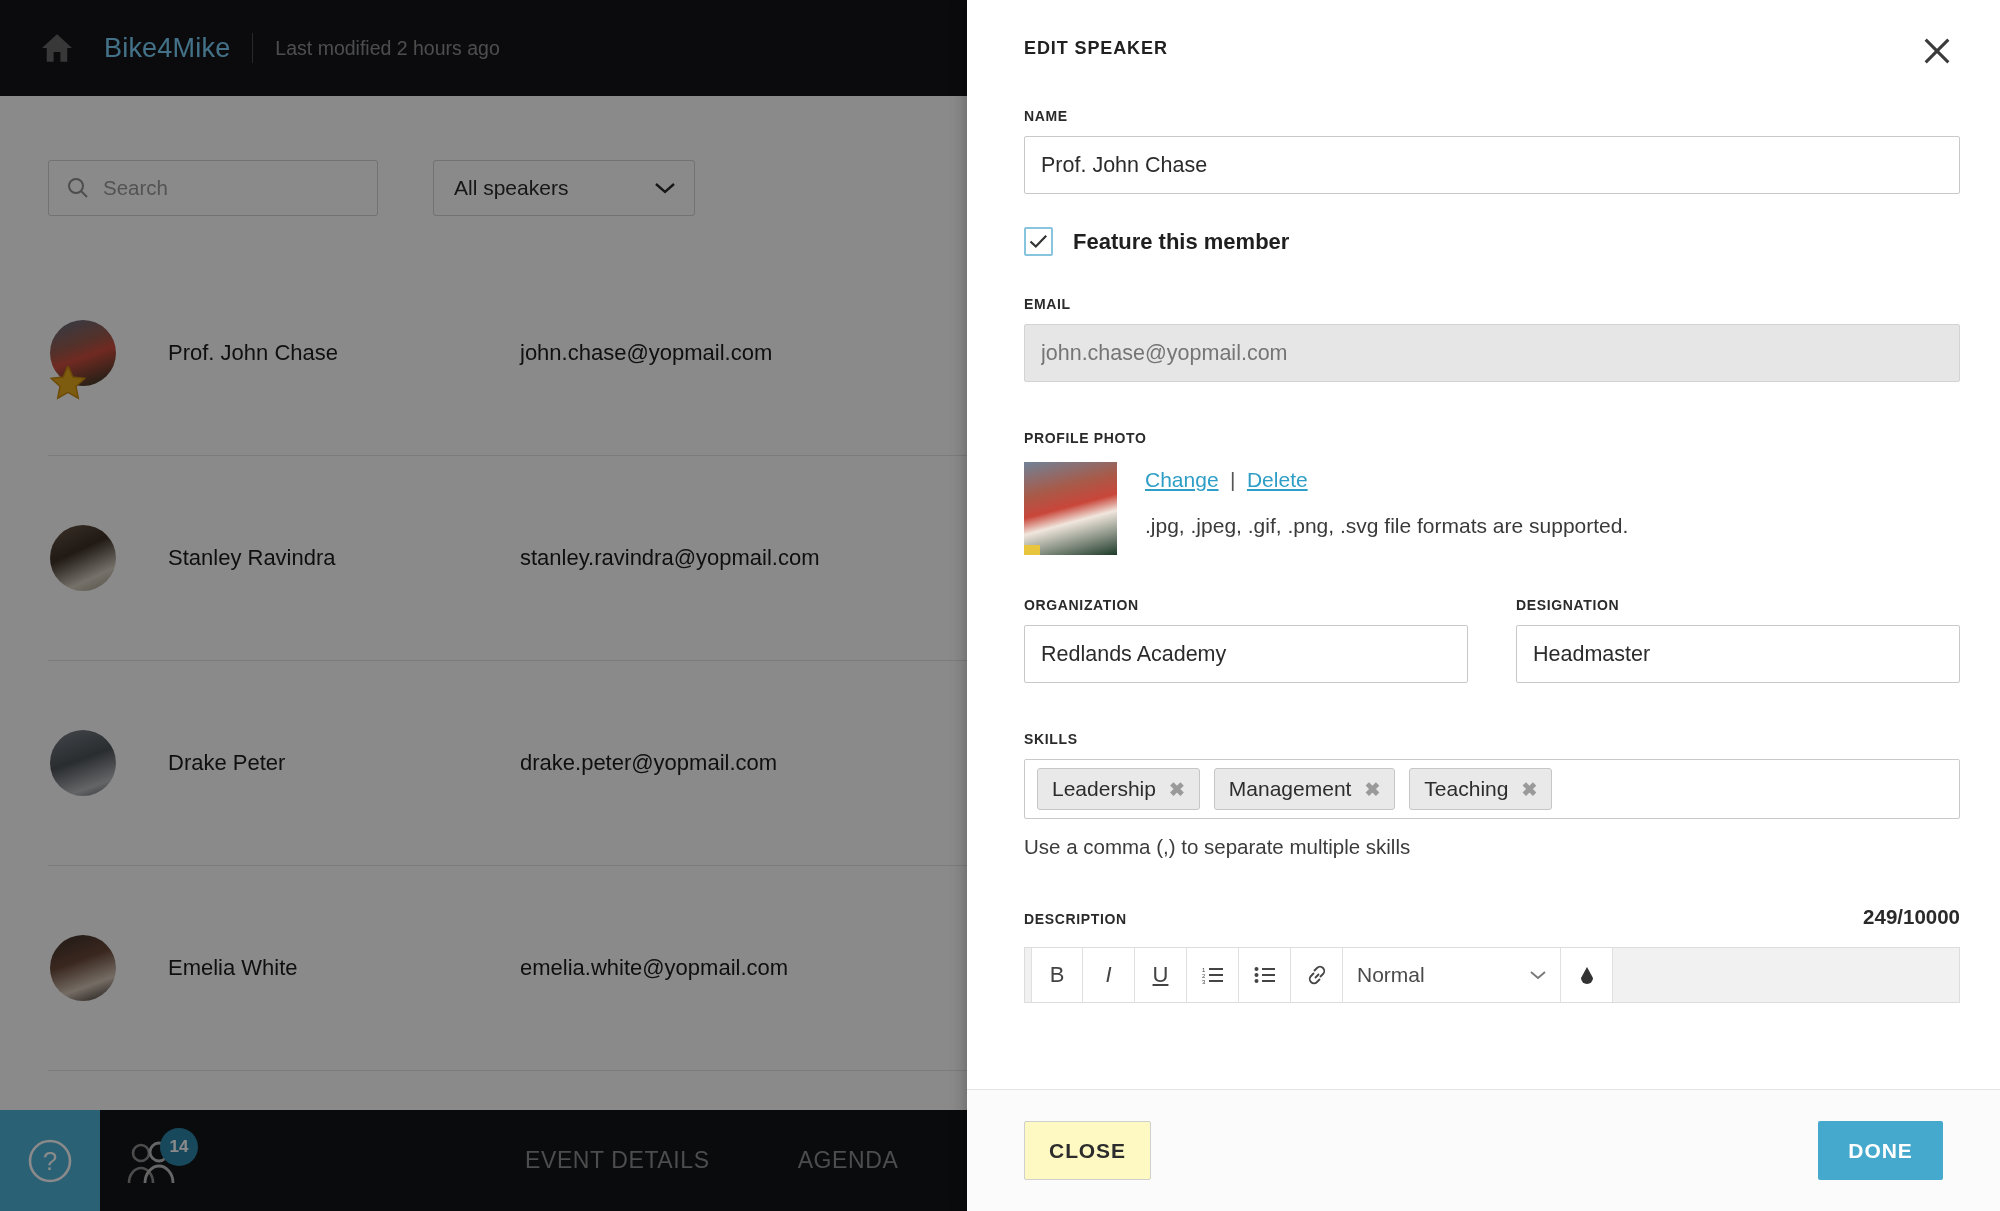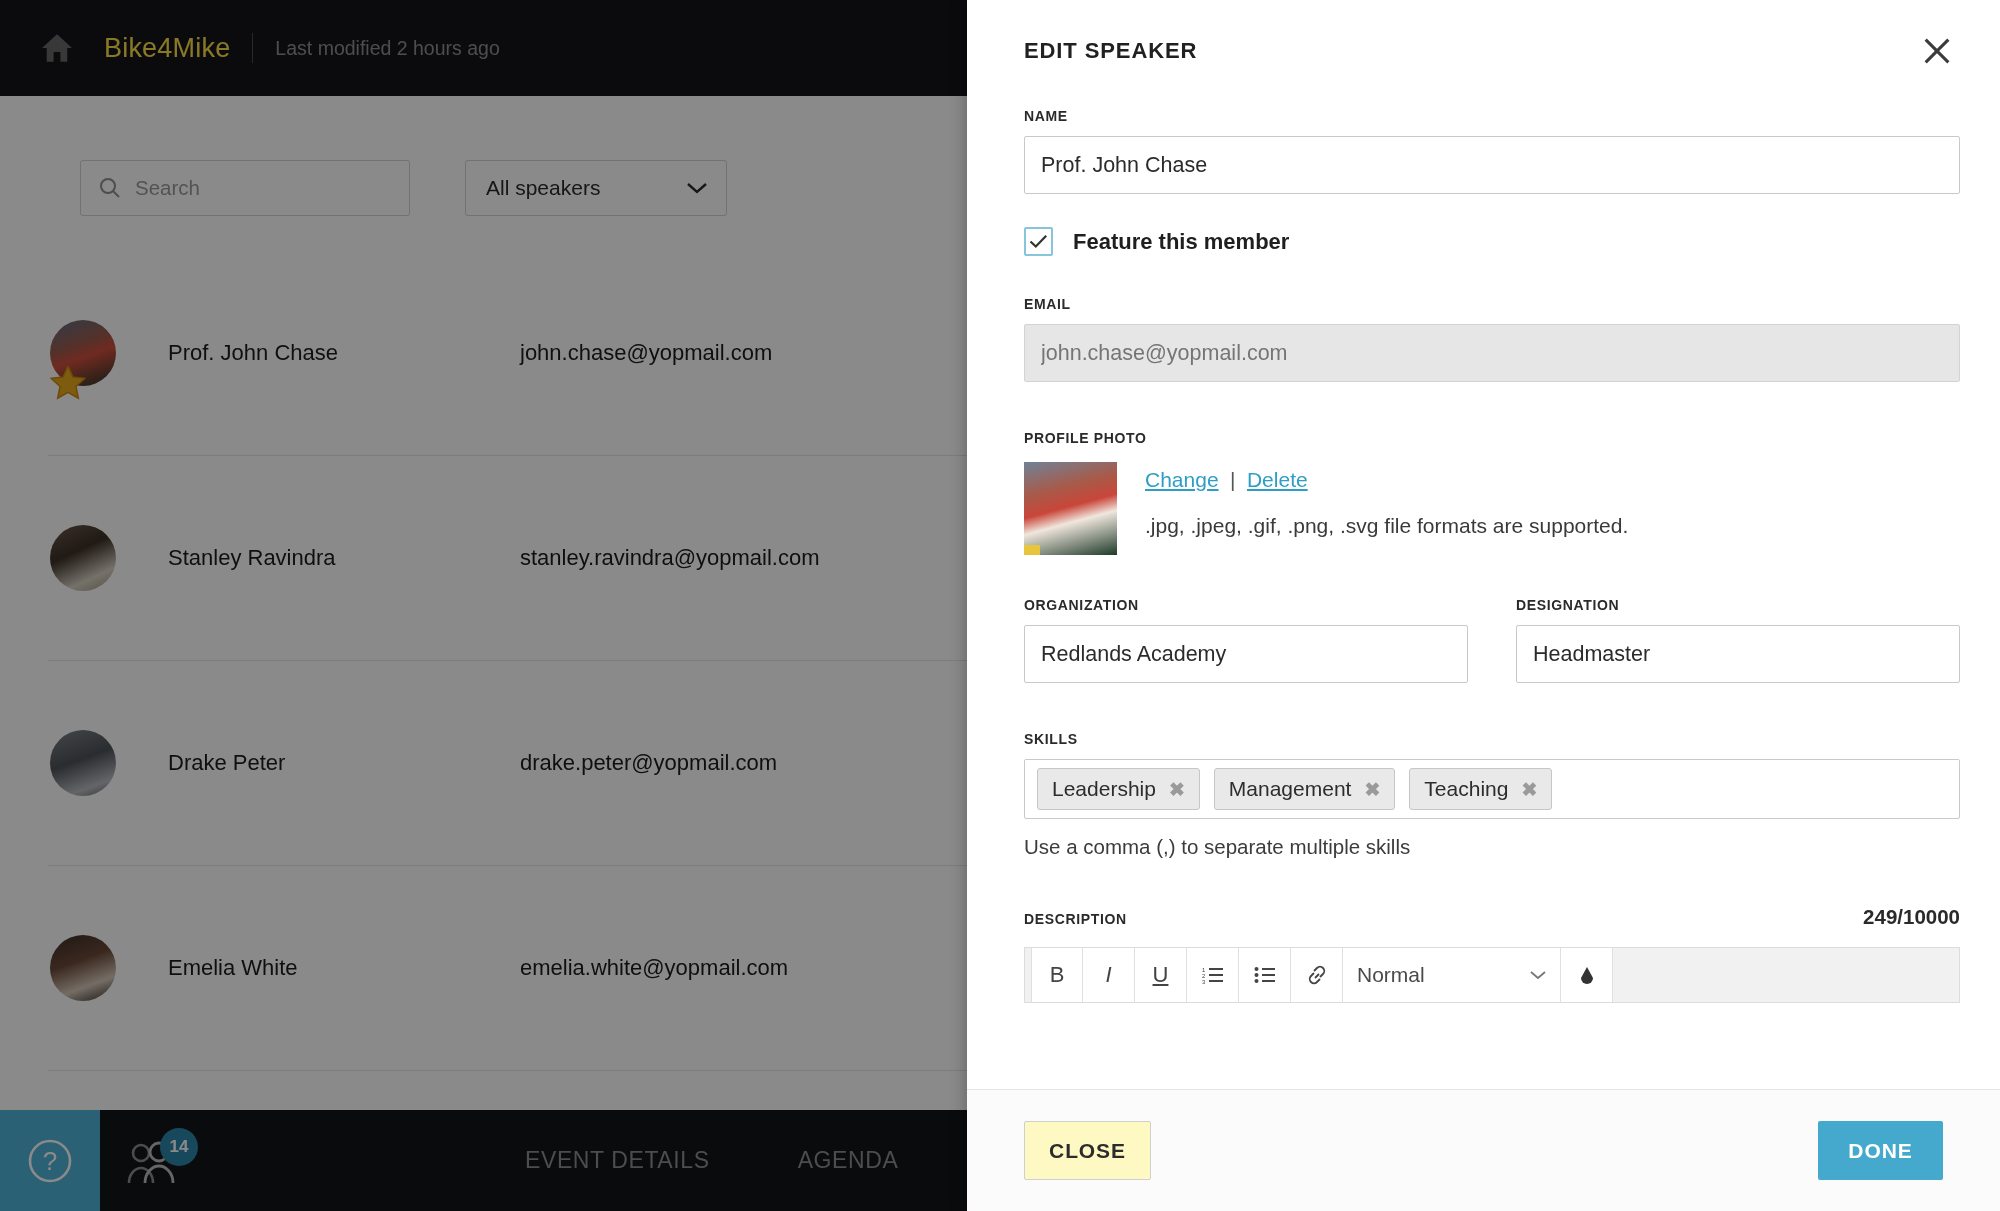--- a/index.html
+++ b/index.html
@@ -16,40 +16,39 @@
     position: absolute; inset: 0;
     background: #ffffff;
   }
   .bg-header {
     position: absolute; top: 0; left: 0; width: 2000px; height: 96px;
     background: #15161a;
     display: flex; align-items: center; padding-left: 40px;
   }
   .home-icon { width: 34px; height: 30px; margin-right: 30px; opacity: .62; }
   .bg-title {
-    color: #fde047; font-size: 27px; letter-spacing: .2px;
+    color: #7dd3fc; font-size: 27px; letter-spacing: .2px;
   }
   .bg-divider-v {
     width: 1px; height: 30px; background: #4c4d51; margin: 0 22px;
   }
   .bg-subtitle { color: #8f8f8f; font-size: 19.5px; }
 
   .bg-body {
     position: absolute; top: 96px; left: 0; width: 2000px; bottom: 101px;
     background: #fff;
   }
   .toolbar-row {
     position: absolute; top: 64px; left: 48px;
     display: flex; align-items: center; gap: 55px;
   }
   .search-box {
     width: 330px; height: 56px; border: 1px solid #d2d2d2; border-radius: 3px;
     display: flex; align-items: center; padding-left: 18px; gap: 14px;
     background: #fff;
-    margin-left: 32px;
   }
   .search-ph { color: #9a9a9a; font-size: 20.5px; }
   .select-box {
     width: 262px; height: 56px; border: 1px solid #d2d2d2; border-radius: 3px;
     display: flex; align-items: center; justify-content: space-between;
     padding: 0 18px 0 20px; background: #fff;
   }
   .select-val { color: #2b2b2b; font-size: 21px; }
 
   .speaker-list {
@@ -122,21 +121,21 @@
   }
   .panel-scroll {
     flex: 1 1 auto; overflow: hidden; position: relative;
     padding: 0 40px 0 57px;
   }
   .panel-head {
     display: flex; align-items: flex-start; justify-content: space-between;
     padding-top: 38px;
   }
   .panel-title {
-    font-size: 22px; font-weight: 700; color: #212121; letter-spacing: .9px;
+    font-size: 18px; font-weight: 700; color: #212121; letter-spacing: .9px;
   }
   .close-x {
     width: 34px; height: 34px; margin-top: -4px; margin-right: 6px;
   }
   .fld-label {
     font-size: 14px; font-weight: 700; color: #2a2a2a;
     letter-spacing: .65px; text-transform: uppercase;
   }
   .txt-input {
     width: 100%; height: 58px; border: 1px solid #c9c9c9; border-radius: 2px;

